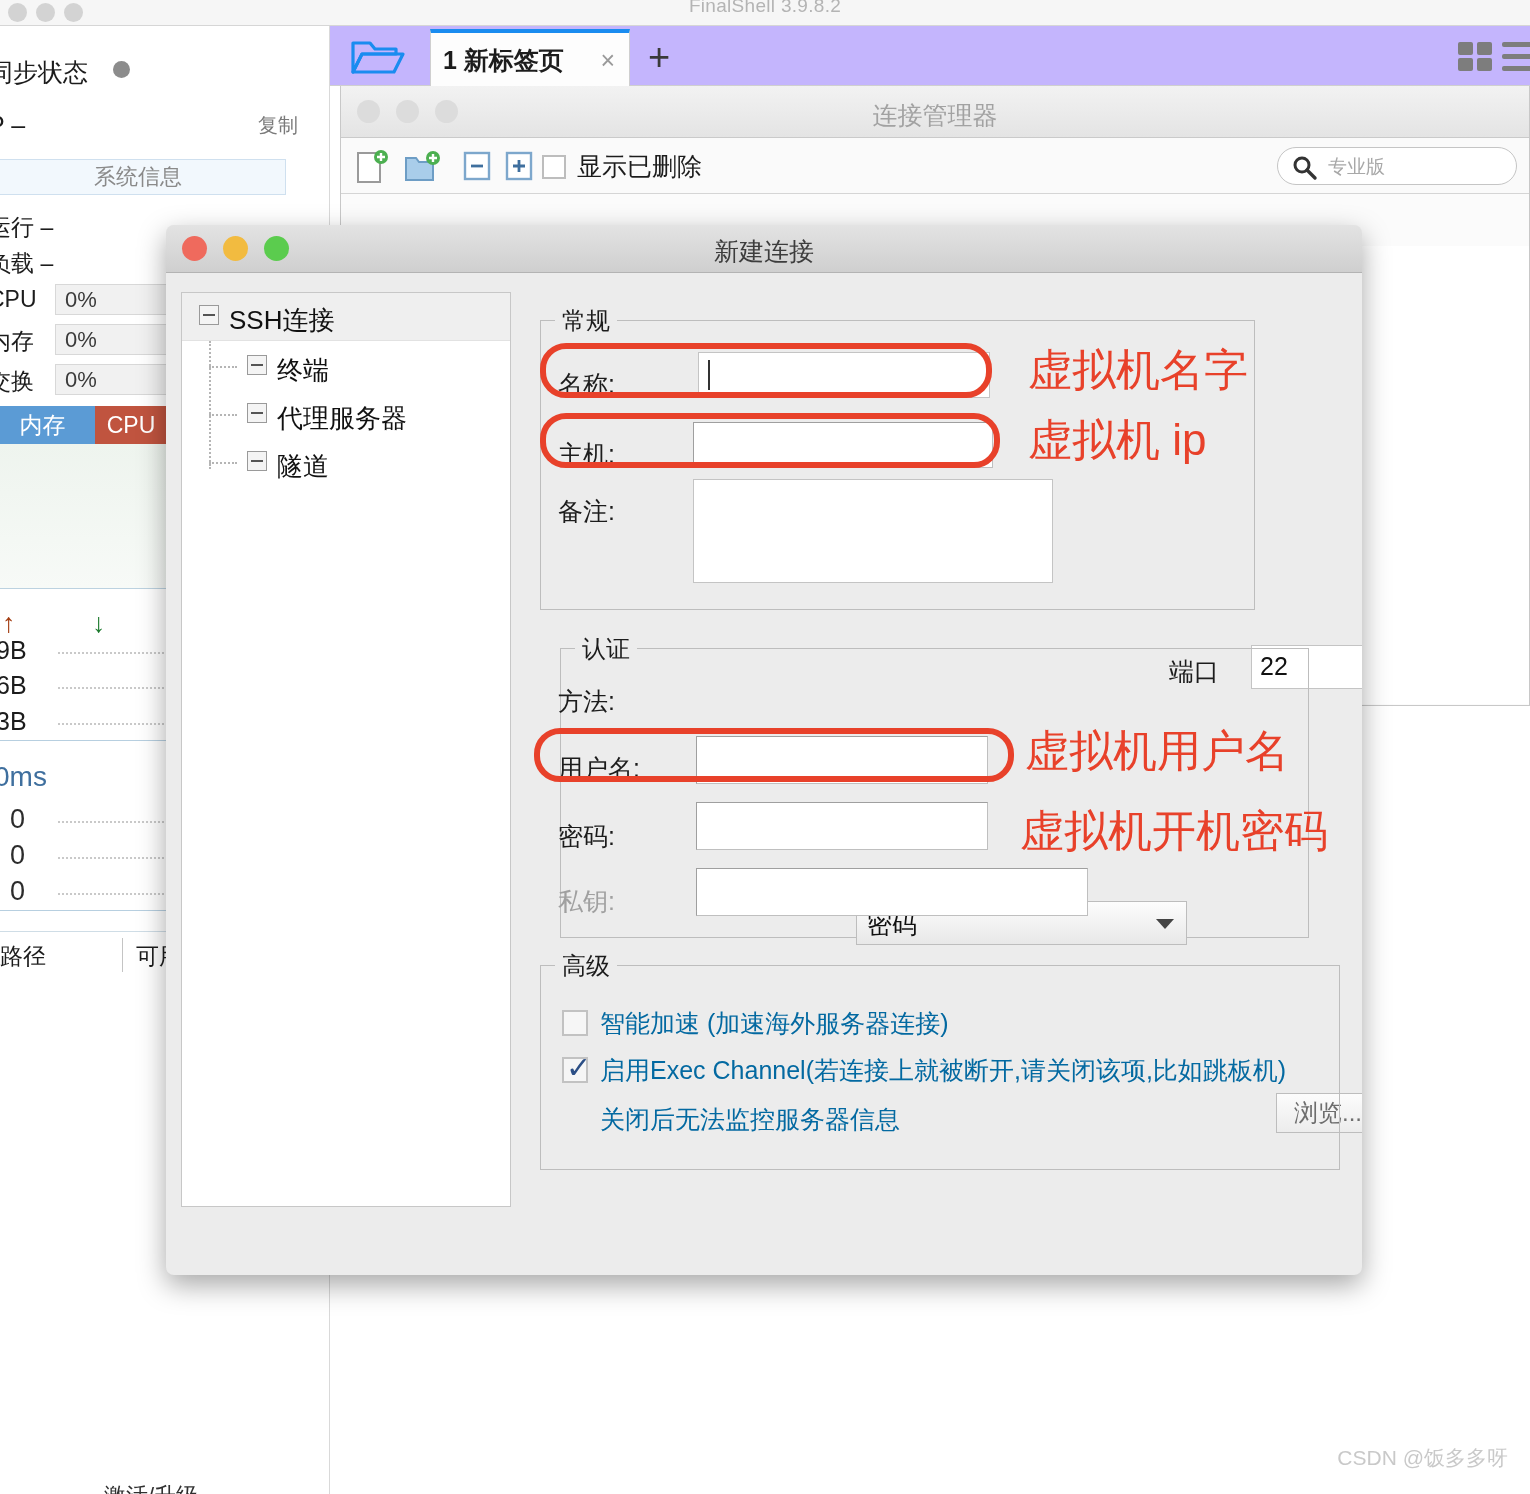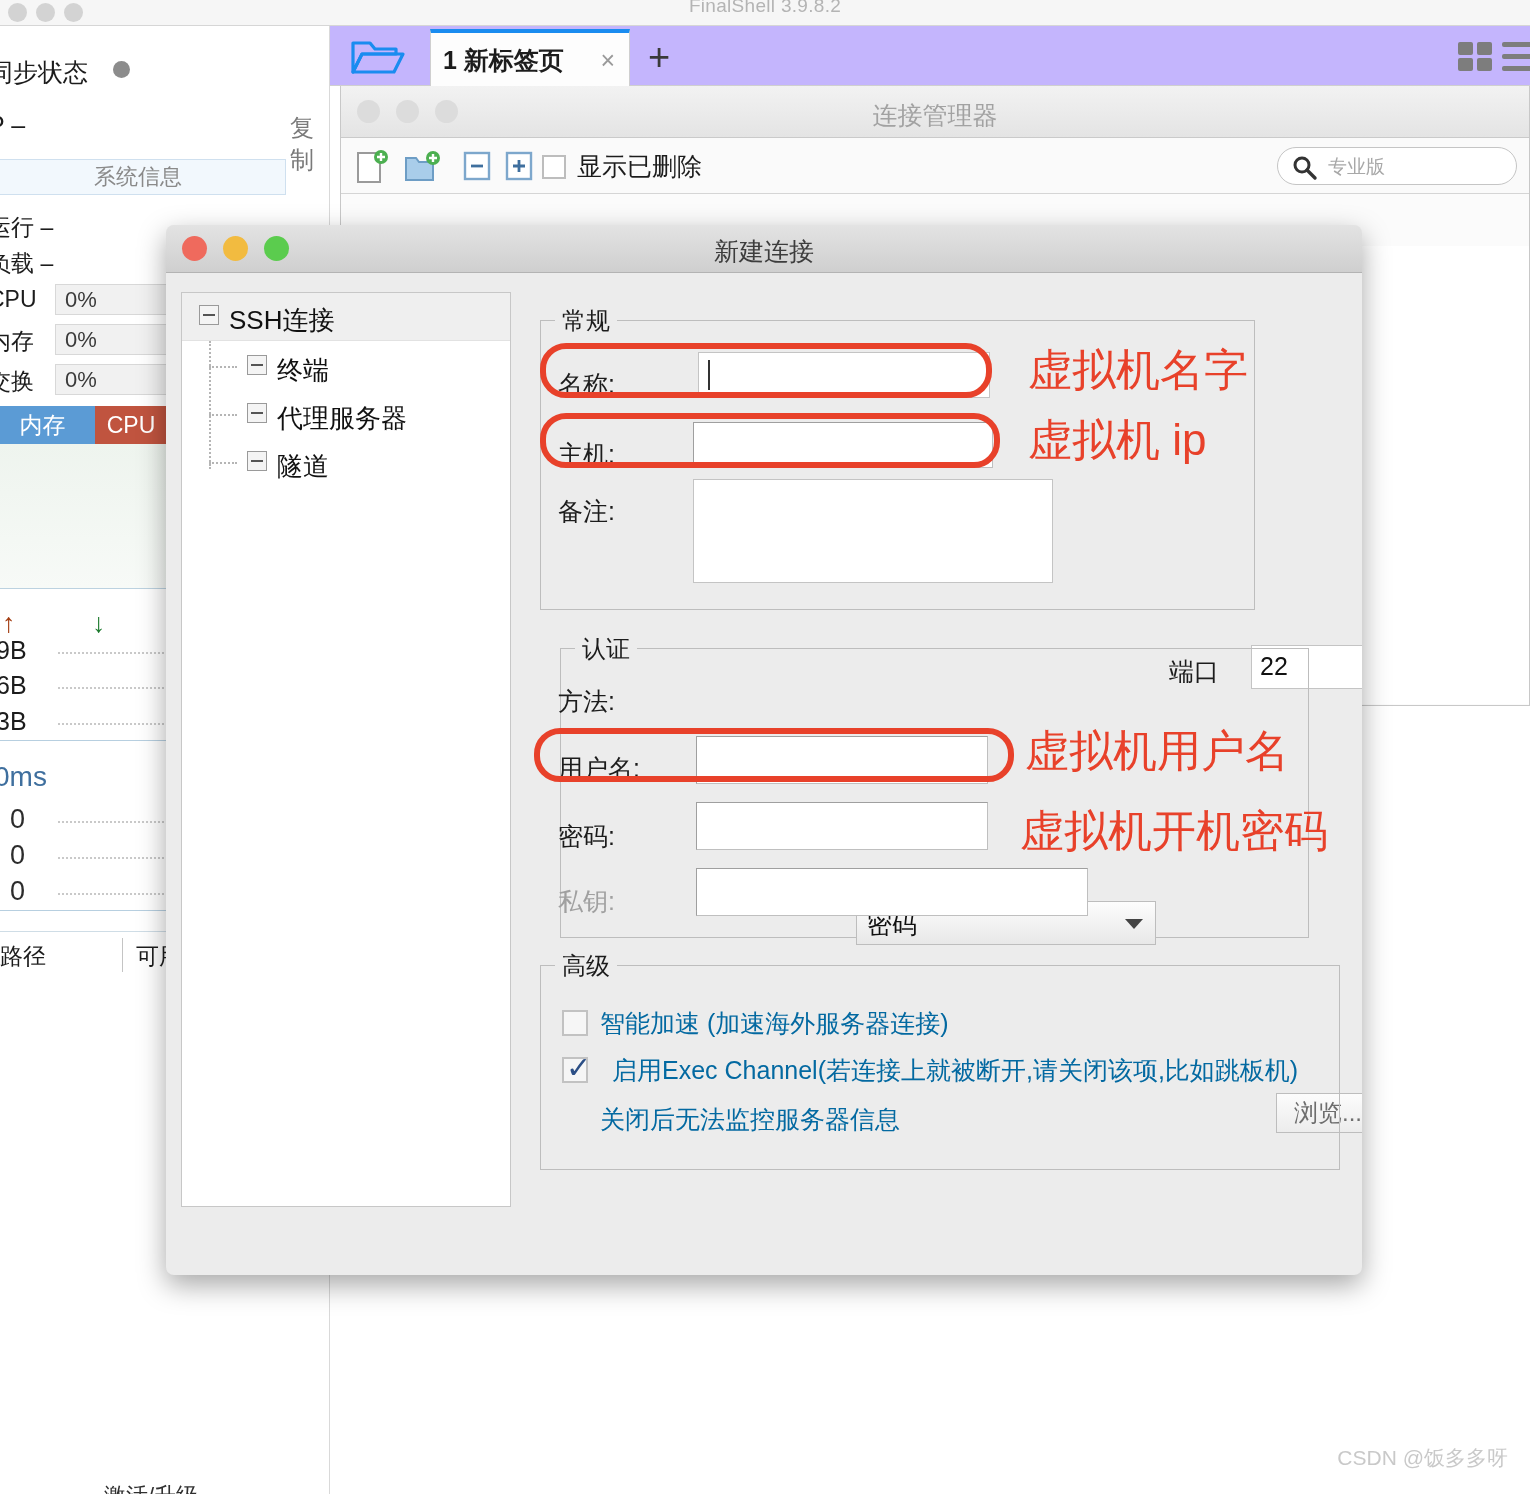--- a/index.html
+++ b/index.html
@@ -27,21 +27,21 @@
   
   #left-panel{
     position:absolute; left:0; top:26px; width:330px; height:1468px;
     background:#ffffff; border-right:1px solid #d9d9d9;
     overflow:hidden;
   }
   .row-sync{ position:absolute; left:-12px; top:30px; font-size:25px; color:#1c1c1c;}
   .sync-dot{ display:inline-block;width:17px;height:17px;border-radius:50%;
              background:#8c8c8c;margin-left:18px;vertical-align:3px;}
   .row-ip{ position:absolute; left:-12px; top:85px; font-size:25px;color:#1c1c1c;}
-  .copy-link{ position:absolute; left:258px; top:86px; font-size:24px;color:#7a7a7a;margin-left:32px;}
+  .copy-link{ position:absolute; left:258px; top:86px; font-size:20px;color:#7a7a7a;}
   #sysinfo-btn{
     position:absolute; left:-10px; top:133px; width:296px; height:36px;
     background:#f2f8fd; border:1px solid #cfe0ef;
     text-align:center; line-height:34px; font-size:22px; color:#8a8a8a;
   }
   .stat-line{ position:absolute; left:-12px; font-size:23px; color:#1c1c1c;}
   .stat-val{
     position:absolute; left:55px; width:112px; height:31px;
     background:#f1f1f1; border:1px solid #d8d8d8;
     font-size:22px; color:#3a3a3a; padding-left:9px; line-height:29px;
@@ -181,21 +181,21 @@
   .fld-input.bevel{ border:1px solid #bfbfbf; border-top-color:#9f9f9f; border-left-color:#9f9f9f;}
   #name-caret{ position:absolute; left:9px; top:7px; width:2px; height:30px; background:#333;}
   #port-label{ position:absolute; left:1003px; top:430px; font-size:25px; color:#1c1c1c;}
   #port-input{
     position:absolute; left:1085px; top:420px; width:150px; height:44px;
     background:#fff; border:1px solid #c4c4c4;
   }
   #port-value{ position:absolute; left:8px; top:6px; font-size:25px; color:#111;}
 
   #method-select{
-    position:absolute; left:690px; top:676px; width:300px; height:44px;
+    position:absolute; left:690px; top:676px; width:331px; height:44px;
     background:linear-gradient(#fdfdfd,#e8e8e8); border:1px solid #bdbdbd;
   }
   #method-value{ position:absolute; left:10px; top:6px; font-size:25px; color:#111;}
   #method-arrow{ position:absolute; right:12px; top:17px;
     width:0;height:0;border-left:9px solid transparent;border-right:9px solid transparent;
     border-top:10px solid #444;}
   #browse-btn{
     position:absolute; left:1110px; top:868px; width:104px; height:40px;
     background:linear-gradient(#fcfcfc,#ececec); border:1px solid #bdbdbd;
     font-size:24px; color:#6e6e6e; text-align:center; line-height:38px;
@@ -453,21 +453,21 @@
   <div id="browse-btn">浏览...</div>
 
   <div class="groupbox" style="left:374px; top:740px; width:800px; height:205px;">
     <span class="group-legend">高级</span>
   </div>
 
   <div class="cb-box" style="left:396px; top:785px"></div>
   <div class="cb-label" style="left:434px; top:782px">智能加速 (加速海外服务器连接)</div>
 
   <div class="cb-box checked" style="left:396px; top:832px"></div>
-  <div class="cb-label" style="left:446px; top:829px">启用Exec Channel(若连接上就被断开,请关闭该项,比如跳板机)</div>
+  <div class="cb-label" style="left:434px; top:829px">启用Exec Channel(若连接上就被断开,请关闭该项,比如跳板机)</div>
   <div class="cb-label" style="left:434px; top:878px">关闭后无法监控服务器信息</div>
 
 </div>
 
 <div class="annot-box" style="left:540px; top:343px; width:452px; height:55px;"></div>
 <div class="annot-text" style="left:1028px; top:341px;">虚拟机名字</div>
 
 <div class="annot-box" style="left:540px; top:413px; width:460px; height:55px;"></div>
 <div class="annot-text" style="left:1028px; top:411px;">虚拟机 ip</div>
 

